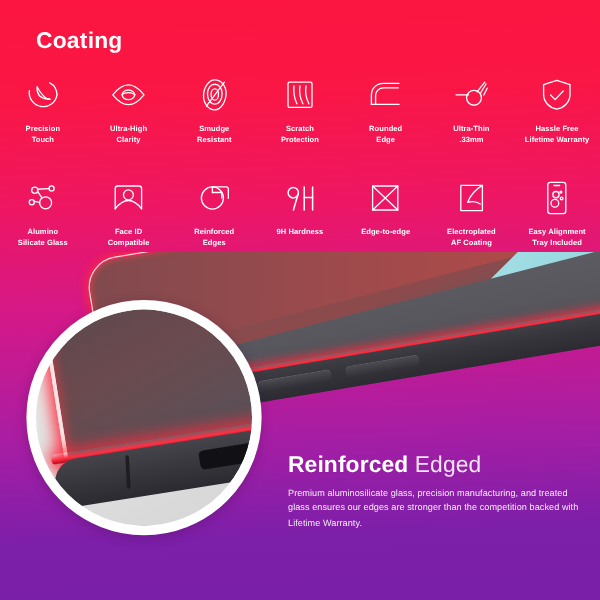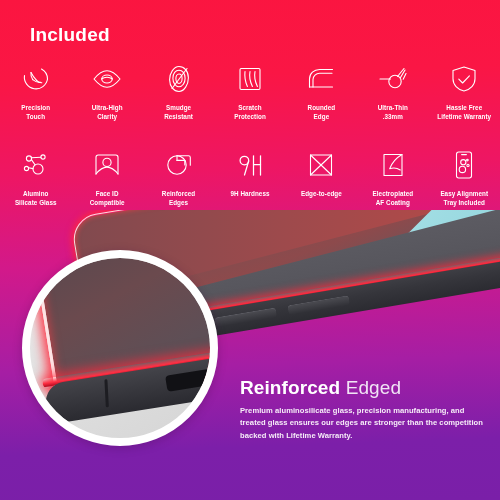--- a/index.html
+++ b/index.html
@@ -160,29 +160,28 @@
   .caption{position:absolute;left:240px;top:378px;width:248px;}
   .cap-title{
     font-size:19px;color:#ffffff;line-height:19px;
     letter-spacing:.1px;margin:0 0 8px 0;
   }
   .cap-title .strong{font-weight:bold;}
   .cap-title .light{font-weight:normal;color:#f1e4f5;}
   .cap-body{
     margin:0;color:#f6ecf8;font-size:7.6px;line-height:12.4px;
     letter-spacing:.05px;
-    font-weight:bold;
   }
 </style>
 </head>
 <body>
 
 <div class="poster">
 
-  <div class="heading">Included</div>
+  <div class="heading">Coating</div>
 
   <div class="features-row row1">
 
     <div class="feature">
       <span class="f-icon">
         <svg viewBox="0 0 34 34" fill="none" stroke="#fff" stroke-width="1.1" stroke-linecap="round" stroke-linejoin="round">
           <path d="M5.5 13.5a11.5 11.5 0 1 0 23 3.5"></path>
           <path d="M28.5 17a11.5 11.5 0 0 0-6-10"></path>
           <path d="M12 10.5c1.5 3 3.3 5.6 5.6 7.8"></path>
           <path d="M12 10.5c-.4 2.7.2 5 1.8 7.2"></path>

